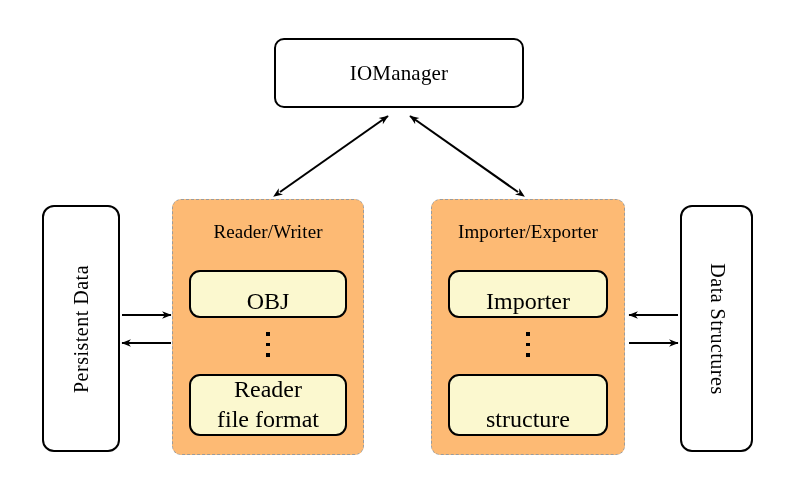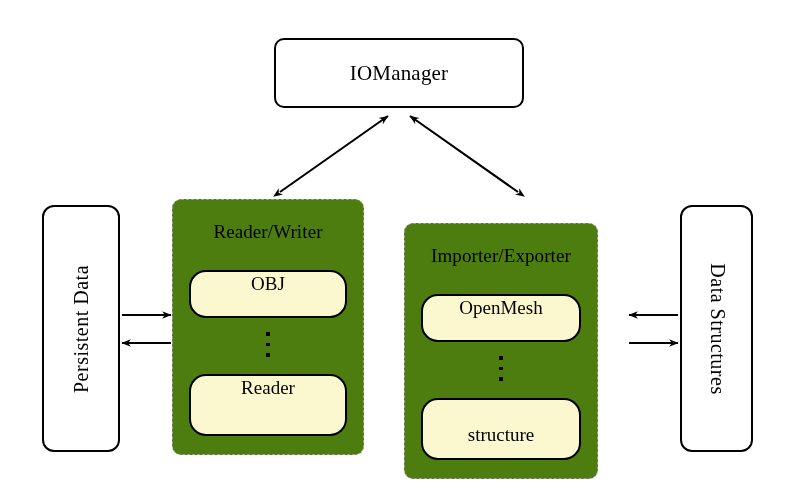--- a/index.html
+++ b/index.html
@@ -78,52 +78,52 @@
     height: 247px;
   }
   #data-structures .vlabel {
     transform: translate(-50%, -50%) rotate(90deg);
   }
 
   
   .group {
     position: absolute;
     box-sizing: border-box;
-    background: #4d7c0f;
+    background: #fdba74;
     border: 1.6px dashed #9c9c9c;
     border-radius: 9px;
     top: 199px;
     height: 256px;
   }
   #group-reader-writer { left: 172px; width: 192px; }
-  #group-importer-exporter { left: 404px; width: 194px; margin-top: 24px; }
+  #group-importer-exporter { left: 431px; width: 194px; }
 
   .group-title {
     position: absolute;
     left: 0;
     right: 0;
     top: 21px;
     text-align: center;
     font-size: 19px;
     white-space: nowrap;
     letter-spacing: .1px;
   }
 
   
   .item {
     position: absolute;
     box-sizing: border-box;
     background: #fbf8cf;
     border: 2.6px solid #000000;
-    border-radius: 17px;
+    border-radius: 11px;
     display: flex;
-    align-items: flex-start;
+    align-items: flex-end;
     justify-content: center;
     text-align: center;
-    font-size: 19px;
+    font-size: 24px;
     line-height: 1.22;
   }
   .item.one-line { left: 16px; right: 16px; top: 70px; height: 48px; }
   .item.two-line { left: 16px; right: 16px; bottom: 18px; height: 62px; }
 
   
   .vdots {
     position: absolute;
     left: 0;
     right: 0;
@@ -175,29 +175,30 @@
 
     <div class="vdots">
       <i></i>
         <i></i>
         <i></i>
     </div>
 
     <div class="item two-line">
       <span>
         <span>Reader</span><br>
+        <span>file format</span>
       </span>
     </div>
   </div>
 
   <div class="group" id="group-importer-exporter">
     <div class="group-title">Importer/Exporter</div>
 
     <div class="item one-line">
-      <span>OpenMesh</span>
+      <span>Importer</span>
     </div>
 
     <div class="vdots">
       <i></i>
         <i></i>
         <i></i>
     </div>
 
     <div class="item two-line">
       <span>

